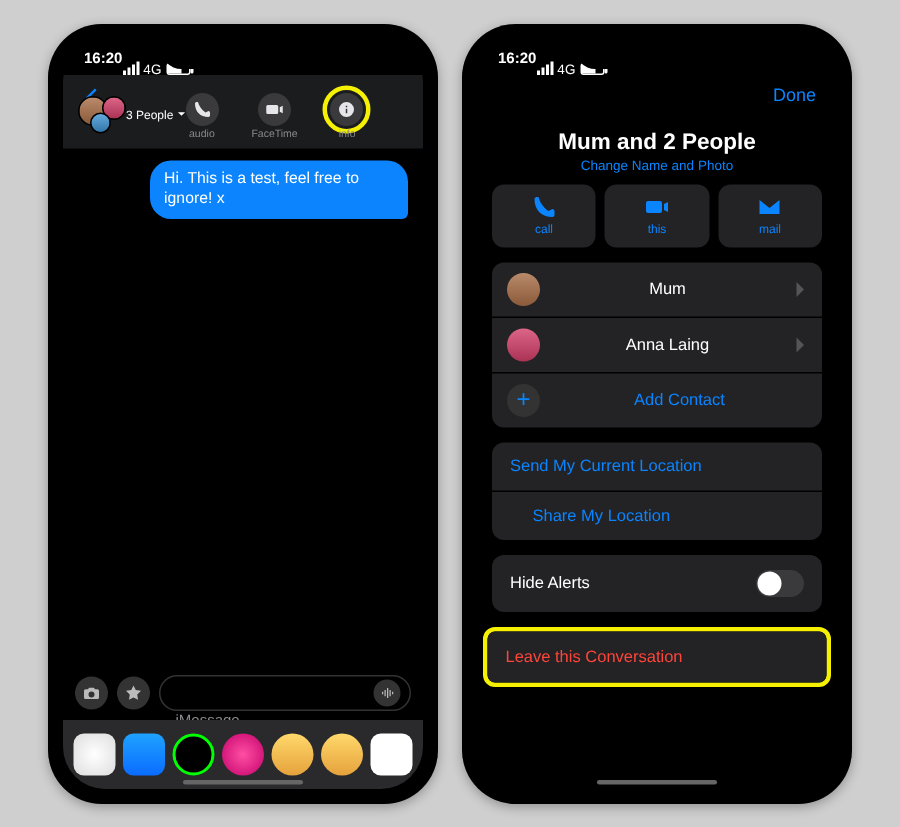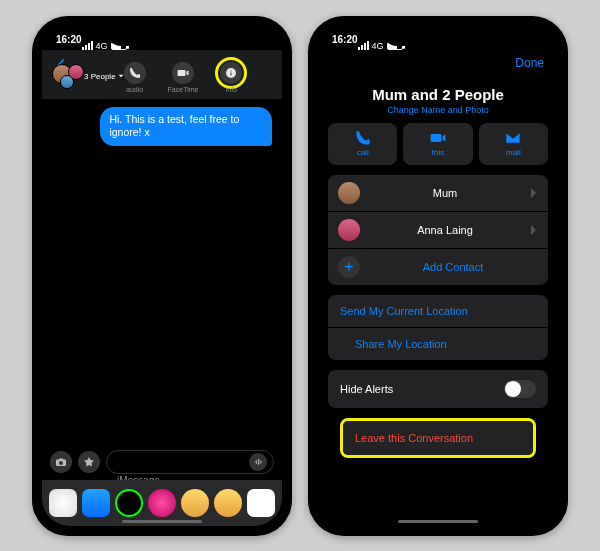--- a/index.html
+++ b/index.html
@@ -203,21 +203,21 @@
     font-size:11px;color:#fff;padding:10px 12px;gap:20px;
   }
   .switch{
     width:32px;height:18px;border-radius:10px;background:#3a3a3c;position:relative;
   }
   .switch i{position:absolute;left:1px;top:1px;width:16px;height:16px;border-radius:50%;background:#fff;}
   .leave-row{
     font-size:11px;color:var(--red);padding:11px 12px;
   }
   .leave-highlight{
-    border:3px solid var(--yellow);border-radius:8px;margin:0 22px;
+    border:3px solid var(--yellow);border-radius:8px;margin:0 4px;
   }
   .leave-highlight .list{border-radius:5px;}
   svg{fill:currentColor;}
 </style>
 </head>
 <body>
 
 <div class="phone">
   <div class="screen">
     <div class="notch"></div>

